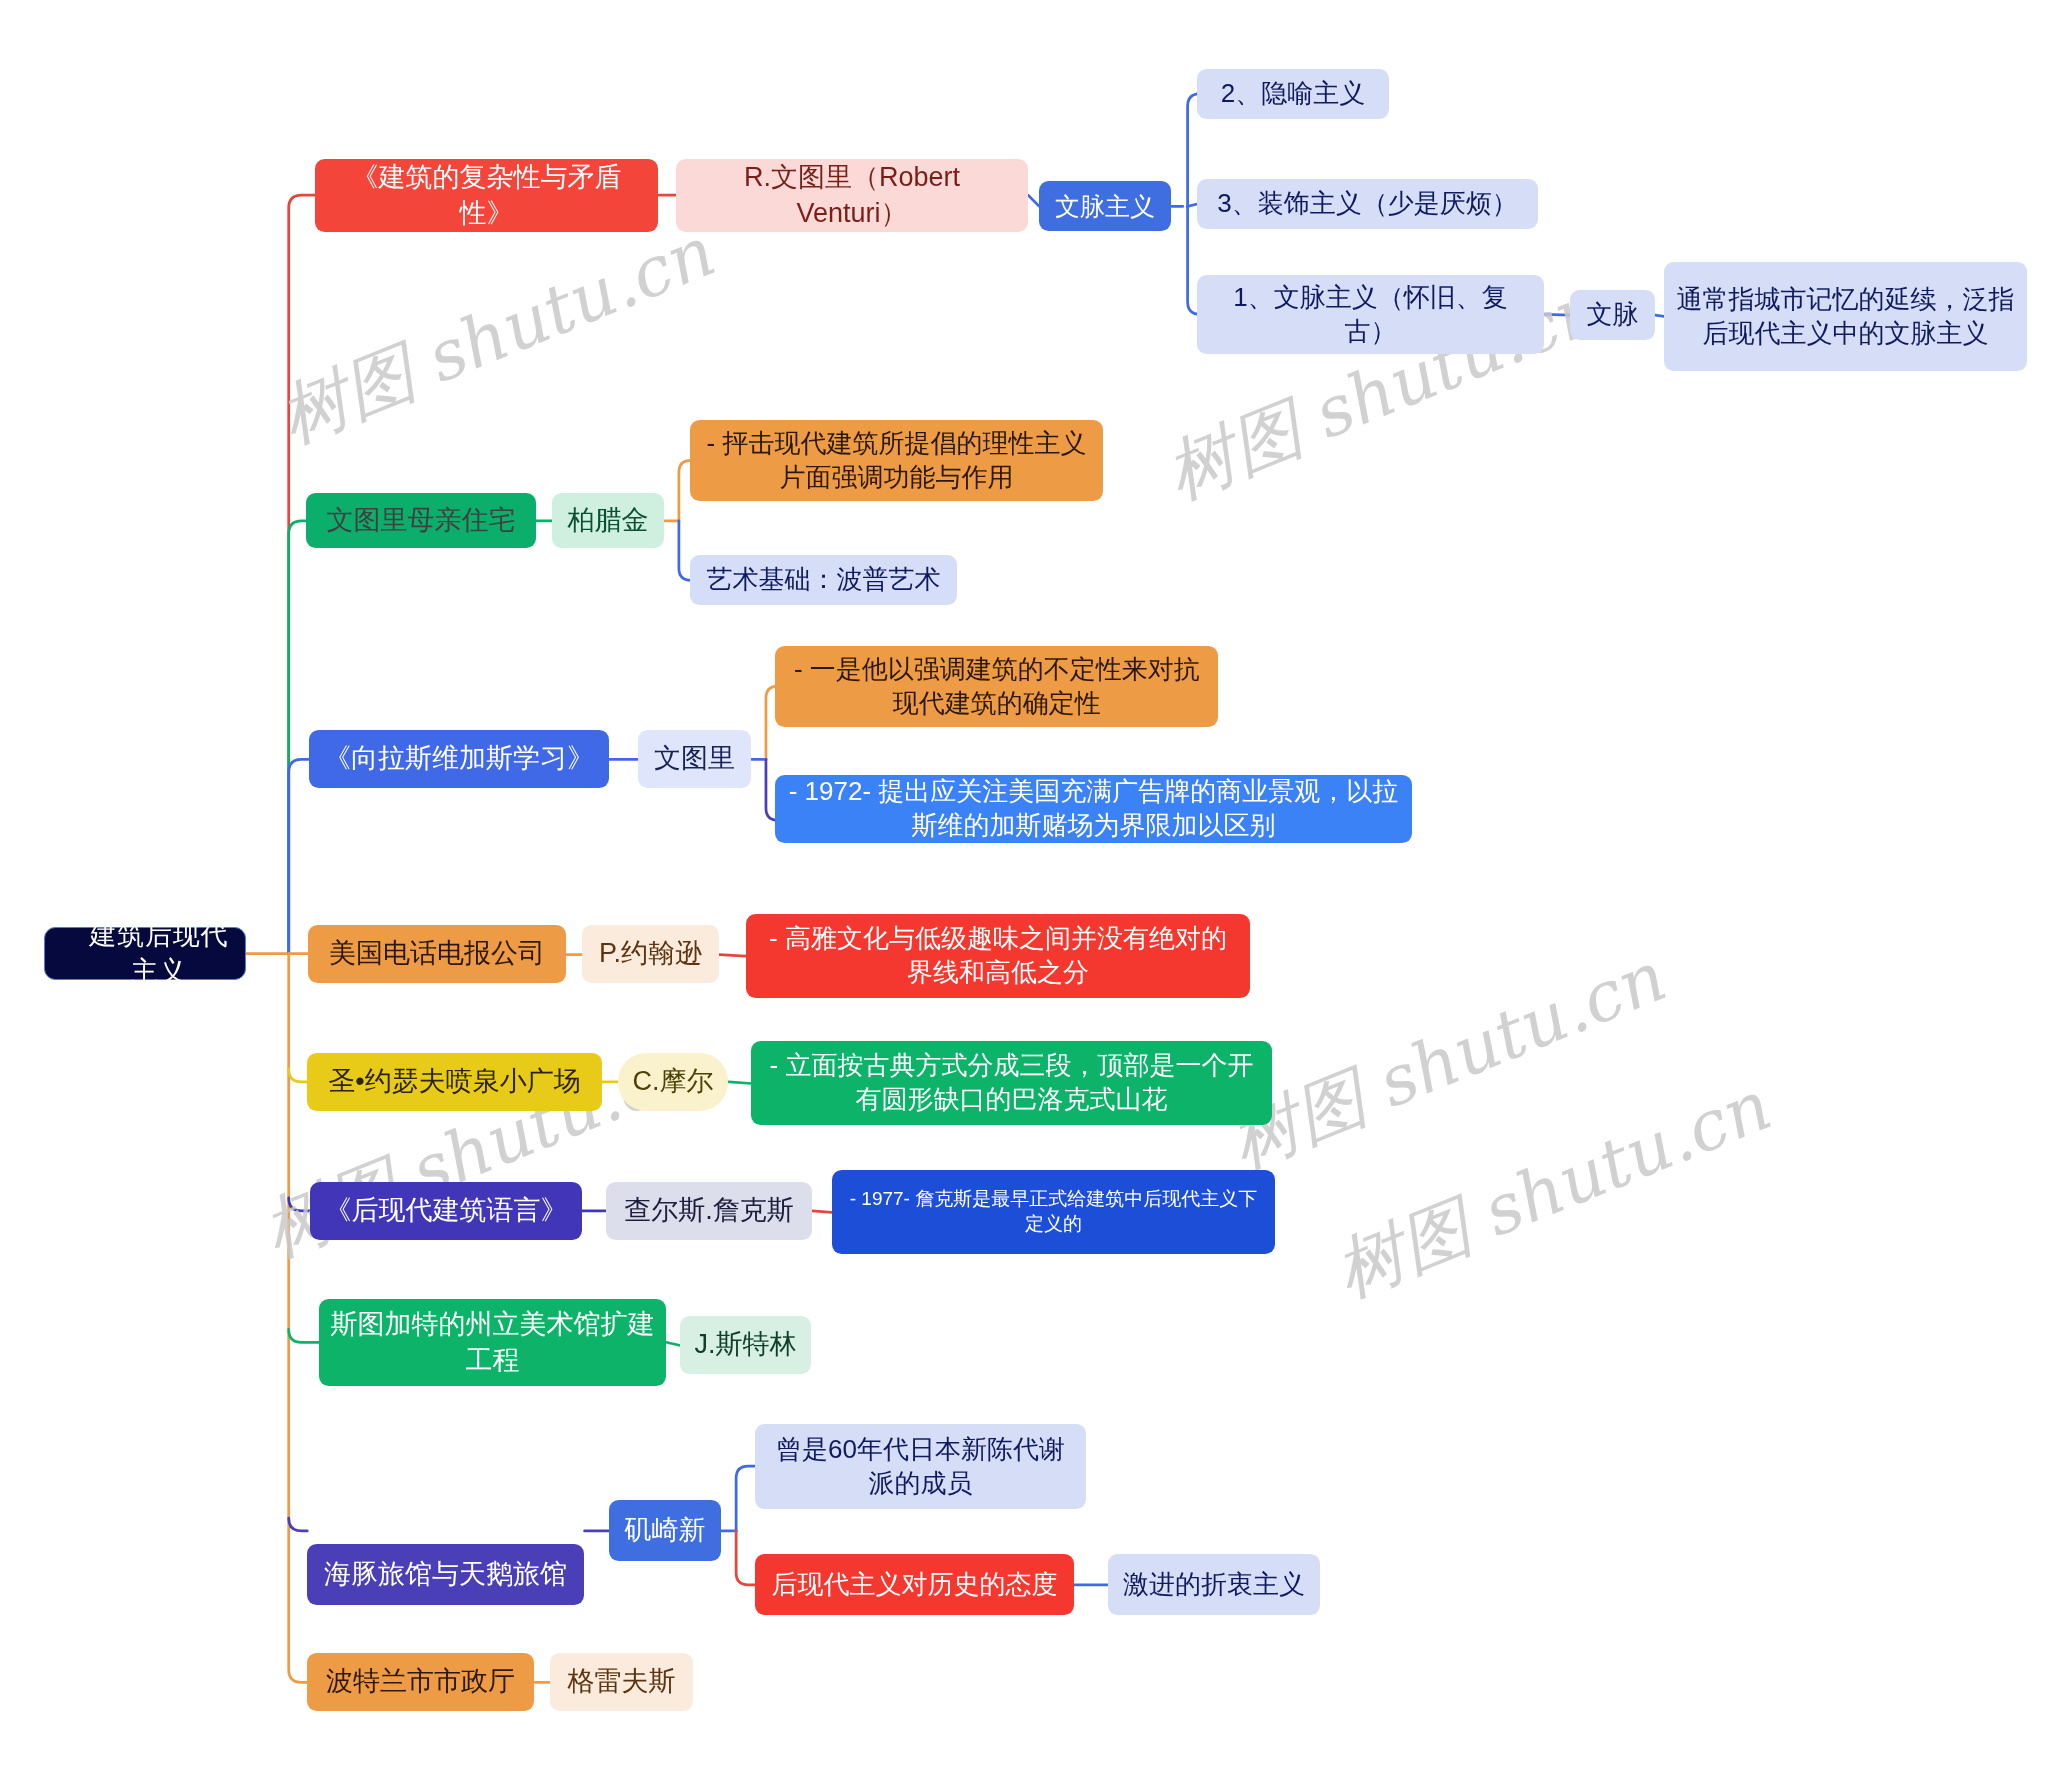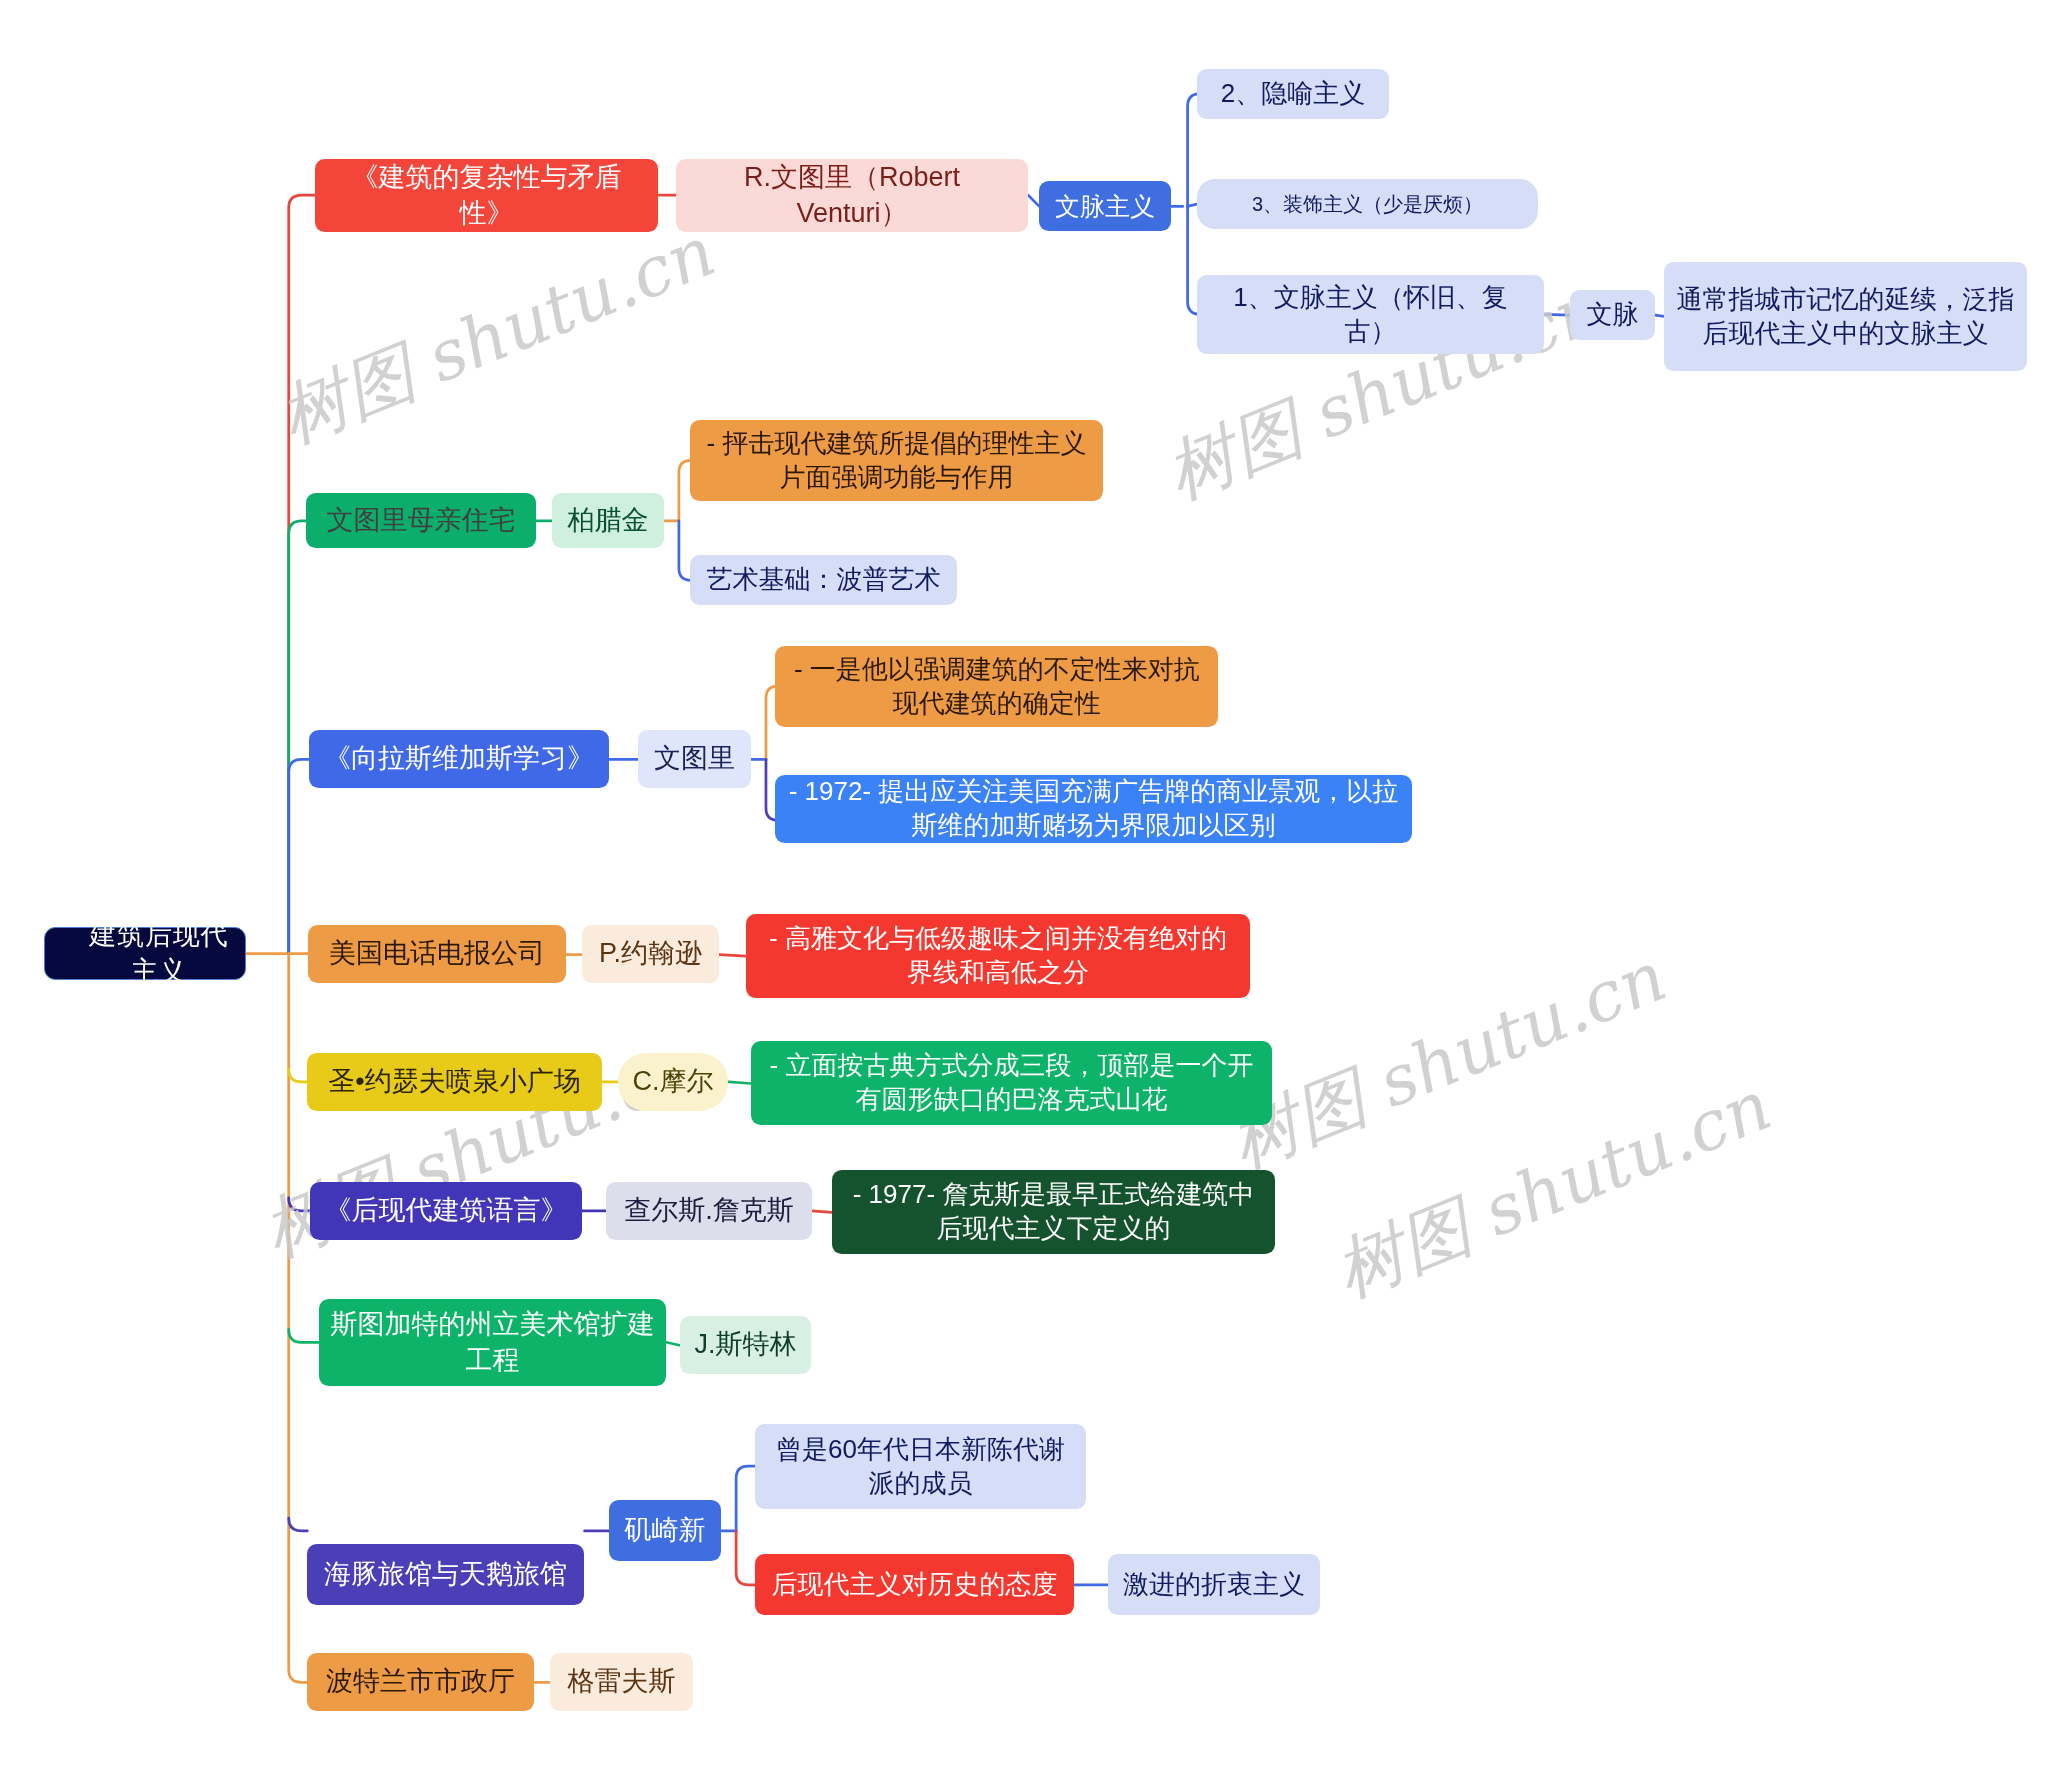--- a/index.html
+++ b/index.html
@@ -95,41 +95,41 @@
       <div class="wm" style="left: 250px; top: 1193px; font-size: 69px; transform: rotate(-22deg);">树图 shutu.cn</div>
       <div class="wm" style="left: 1322px; top: 1233px; font-size: 69px; transform: rotate(-22deg);">树图 shutu.cn</div>
       <div class="wm" style="left: 1217px; top: 1104px; font-size: 69px; transform: rotate(-22deg);">树图 shutu.cn</div>
     </div>
   <div id="node-layer">
       <div class="node root" style="left: 44px; top: 927px; width: 202px; height: 53px; background: rgb(5, 9, 61); color: rgb(255, 255, 255); border-color: rgb(79, 125, 219); padding-left: 39px;">建筑后现代主义</div>
       <div class="node lvl1" style="left: 315px; top: 159px; width: 343px; height: 73px; background: rgb(244, 69, 59); color: rgb(255, 255, 255); font-size: 27px;">《建筑的复杂性与矛盾性》</div>
       <div class="node lvl1" style="left: 676px; top: 159px; width: 352px; height: 73px; background: rgb(251, 217, 214); color: rgb(122, 31, 24); font-size: 27px;">R.文图里（Robert Venturi）</div>
       <div class="node lvl1" style="left: 1039px; top: 181px; width: 132px; height: 50px; background: rgb(62, 110, 224); color: rgb(255, 255, 255); font-size: 25px;">文脉主义</div>
       <div class="node lvl1" style="left: 1197px; top: 69px; width: 192px; height: 50px; background: rgb(214, 221, 247); color: rgb(15, 27, 94); font-size: 26px;">2、隐喻主义</div>
-      <div class="node lvl1" style="left: 1197px; top: 179px; width: 341px; height: 50px; background: rgb(214, 221, 247); color: rgb(15, 27, 94); font-size: 20px; border-radius: 18px;">3、装饰主义（少是厌烦）</div>
+      <div class="node lvl1" style="left: 1197px; top: 179px; width: 341px; height: 50px; background: rgb(214, 221, 247); color: rgb(15, 27, 94); font-size: 26px;">3、装饰主义（少是厌烦）</div>
       <div class="node lvl1" style="left: 1197px; top: 275px; width: 347px; height: 79px; background: rgb(214, 221, 247); color: rgb(15, 27, 94); font-size: 26px;">1、文脉主义（怀旧、复古）</div>
       <div class="node lvl1" style="left: 1570px; top: 290px; width: 85px; height: 50px; background: rgb(214, 221, 247); color: rgb(15, 27, 94); font-size: 26px;">文脉</div>
       <div class="node lvl1" style="left: 1664px; top: 262px; width: 363px; height: 109px; background: rgb(214, 221, 247); color: rgb(15, 27, 94); font-size: 26px;">通常指城市记忆的延续，泛指后现代主义中的文脉主义</div>
       <div class="node lvl1" style="left: 306px; top: 493px; width: 230px; height: 55px; background: rgb(12, 174, 108); color: #404040; font-size: 27px;">文图里母亲住宅</div>
       <div class="node lvl1" style="left: 552px; top: 493px; width: 112px; height: 55px; background: rgb(207, 240, 223); color: rgb(11, 79, 52); font-size: 27px;">柏腊金</div>
       <div class="node lvl1" style="left: 690px; top: 420px; width: 413px; height: 81px; background: rgb(238, 155, 70); color: rgb(43, 24, 5); font-size: 26px;">- 抨击现代建筑所提倡的理性主义片面强调功能与作用</div>
       <div class="node lvl1" style="left: 690px; top: 555px; width: 267px; height: 50px; background: rgb(214, 221, 247); color: rgb(15, 27, 94); font-size: 26px;">艺术基础：波普艺术</div>
       <div class="node lvl1" style="left: 309px; top: 730px; width: 300px; height: 58px; background: rgb(64, 105, 232); color: rgb(255, 255, 255); font-size: 27px;">《向拉斯维加斯学习》</div>
       <div class="node lvl1" style="left: 638px; top: 730px; width: 113px; height: 58px; background: rgb(223, 229, 250); color: rgb(23, 35, 86); font-size: 27px;">文图里</div>
       <div class="node lvl1" style="left: 775px; top: 646px; width: 443px; height: 81px; background: rgb(238, 155, 70); color: rgb(43, 24, 5); font-size: 26px; padding-left: 12px;">- 一是他以强调建筑的不定性来对抗现代建筑的确定性</div>
       <div class="node lvl1" style="left: 775px; top: 775px; width: 637px; height: 68px; background: #3b82f6; color: rgb(255, 255, 255); font-size: 26px;">- 1972- 提出应关注美国充满广告牌的商业景观，以拉斯维的加斯赌场为界限加以区别</div>
       <div class="node lvl1" style="left: 308px; top: 925px; width: 258px; height: 58px; background: rgb(238, 155, 70); color: rgb(43, 24, 5); font-size: 27px;">美国电话电报公司</div>
       <div class="node lvl1" style="left: 582px; top: 925px; width: 137px; height: 58px; background: rgb(251, 235, 221); color: rgb(92, 52, 18); font-size: 27px;">P.约翰逊</div>
       <div class="node lvl1" style="left: 746px; top: 914px; width: 504px; height: 84px; background: rgb(244, 56, 47); color: rgb(255, 255, 255); font-size: 26px;">- 高雅文化与低级趣味之间并没有绝对的界线和高低之分</div>
       <div class="node lvl1" style="left: 307px; top: 1053px; width: 295px; height: 58px; background: rgb(232, 203, 25); color: rgb(43, 36, 5); font-size: 27px;">圣•约瑟夫喷泉小广场</div>
       <div class="node lvl1" style="left: 618px; top: 1053px; width: 110px; height: 58px; background: rgb(250, 242, 204); color: rgb(76, 66, 6); font-size: 27px; border-radius: 28px;">C.摩尔</div>
       <div class="node lvl1" style="left: 751px; top: 1041px; width: 521px; height: 84px; background: rgb(12, 179, 105); color: rgb(255, 255, 255); font-size: 26px;">- 立面按古典方式分成三段，顶部是一个开有圆形缺口的巴洛克式山花</div>
       <div class="node lvl1" style="left: 310px; top: 1182px; width: 272px; height: 58px; background: rgb(64, 54, 183); color: rgb(255, 255, 255); font-size: 27px;">《后现代建筑语言》</div>
       <div class="node lvl1" style="left: 606px; top: 1182px; width: 206px; height: 58px; background: rgb(221, 222, 236); color: rgb(29, 29, 61); font-size: 27px;">查尔斯.詹克斯</div>
-      <div class="node lvl1" style="left: 832px; top: 1170px; width: 443px; height: 84px; background: #14532d; color: rgb(255, 255, 255); font-size: 26px;">- 1977- 詹克斯是最早正式给建筑中后现代主义下定义的</div>
+      <div class="node lvl1" style="left: 832px; top: 1170px; width: 443px; height: 84px; background: #1d4ed8; color: rgb(255, 255, 255); font-size: 19px;">- 1977- 詹克斯是最早正式给建筑中后现代主义下定义的</div>
       <div class="node lvl1" style="left: 319px; top: 1299px; width: 347px; height: 87px; background: rgb(12, 179, 105); color: rgb(255, 255, 255); font-size: 27px;">斯图加特的州立美术馆扩建工程</div>
       <div class="node lvl1" style="left: 680px; top: 1316px; width: 131px; height: 58px; background: rgb(216, 240, 227); color: rgb(15, 63, 42); font-size: 27px;">J.斯特林</div>
       <div class="node lvl1" style="left: 307px; top: 1544px; width: 277px; height: 61px; background: rgb(75, 63, 183); color: rgb(255, 255, 255); font-size: 27px;">海豚旅馆与天鹅旅馆</div>
       <div class="node lvl1" style="left: 609px; top: 1500px; width: 112px; height: 61px; background: rgb(62, 110, 224); color: rgb(255, 255, 255); font-size: 27px;">矶崎新</div>
       <div class="node lvl1" style="left: 755px; top: 1424px; width: 331px; height: 85px; background: rgb(214, 221, 247); color: rgb(15, 27, 94); font-size: 26px;">曾是60年代日本新陈代谢派的成员</div>
       <div class="node lvl1" style="left: 755px; top: 1554px; width: 319px; height: 61px; background: rgb(244, 56, 47); color: rgb(255, 255, 255); font-size: 26px;">后现代主义对历史的态度</div>
       <div class="node lvl1" style="left: 1108px; top: 1554px; width: 212px; height: 61px; background: rgb(214, 221, 247); color: rgb(15, 27, 94); font-size: 26px;">激进的折衷主义</div>
       <div class="node lvl1" style="left: 307px; top: 1653px; width: 227px; height: 58px; background: rgb(238, 155, 70); color: rgb(43, 24, 5); font-size: 27px;">波特兰市市政厅</div>
       <div class="node lvl1" style="left: 550px; top: 1653px; width: 143px; height: 58px; background: rgb(251, 235, 221); color: rgb(92, 52, 18); font-size: 27px;">格雷夫斯</div>
     </div>

